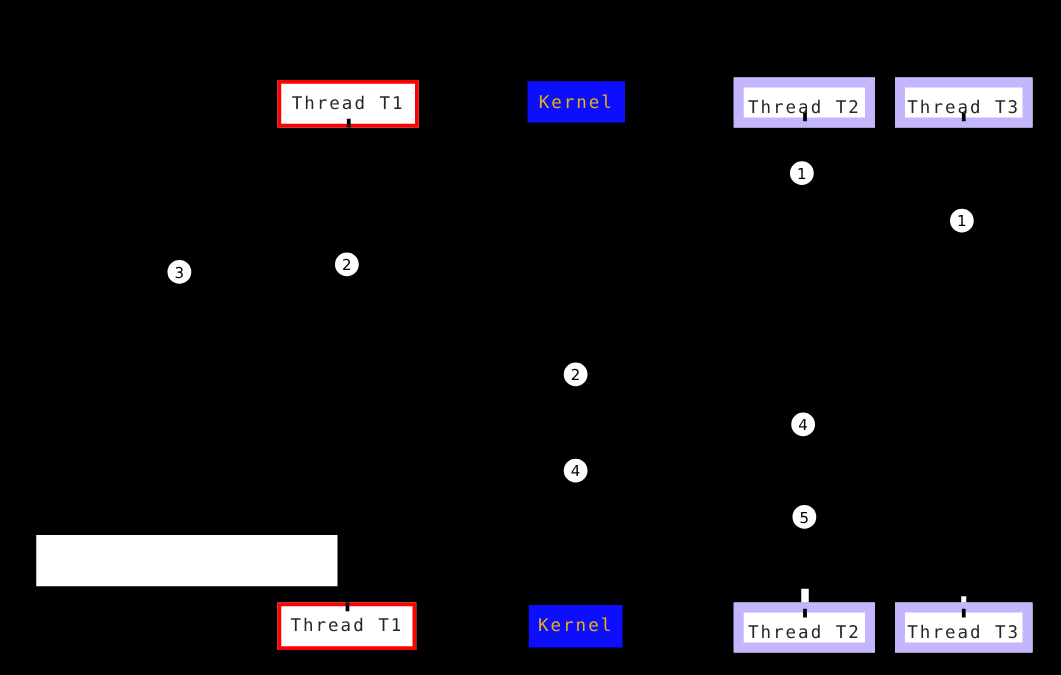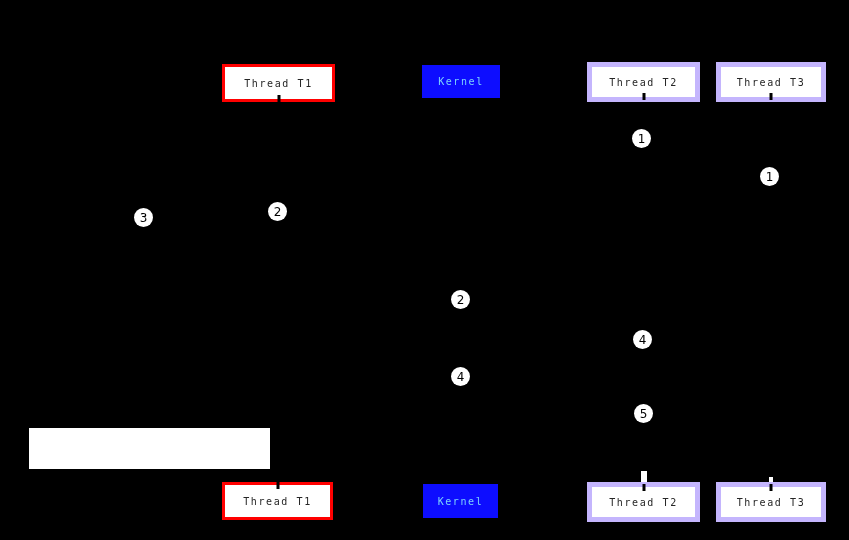--- a/index.html
+++ b/index.html
@@ -17,27 +17,27 @@
     width: 2px;
     background: #000000; 
   }
   .actor {
     position: absolute;
     background: #ffffff;
     color: #262626;
     display: flex;
     align-items: center;
     justify-content: center;
-    font-size: 10px;
+    font-size: 14px;
     letter-spacing: 1.6px;
     white-space: nowrap;
   }
   .actor.red-outline  { border: 3px solid #ff0000; }
-  .actor.blue-outline { border: 5px solid #c4b5fd; }
-  .actor.blue-solid   { background: #0d0dff; color: #7dd3fc; border: none; }
+  .actor.blue-outline { border: 8px solid #c4b5fd; align-items: flex-end; }
+  .actor.blue-solid   { background: #0d0dff; color: #eab308; border: none; }
   
   .actor.notch-b::after, .actor.notch-t::after {
     content: "";
     position: absolute;
     left: 50%;
     transform: translateX(-50%);
     width: 3px;
     height: 7px;
     background: #000000;
   }

